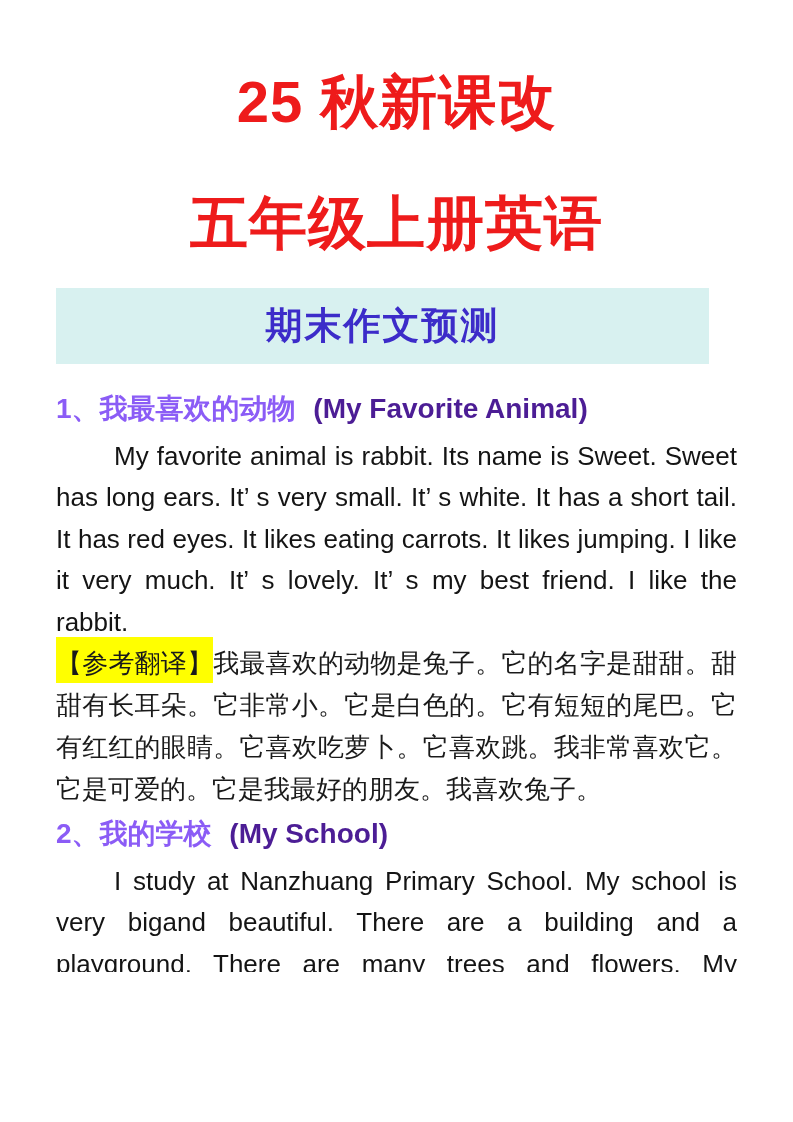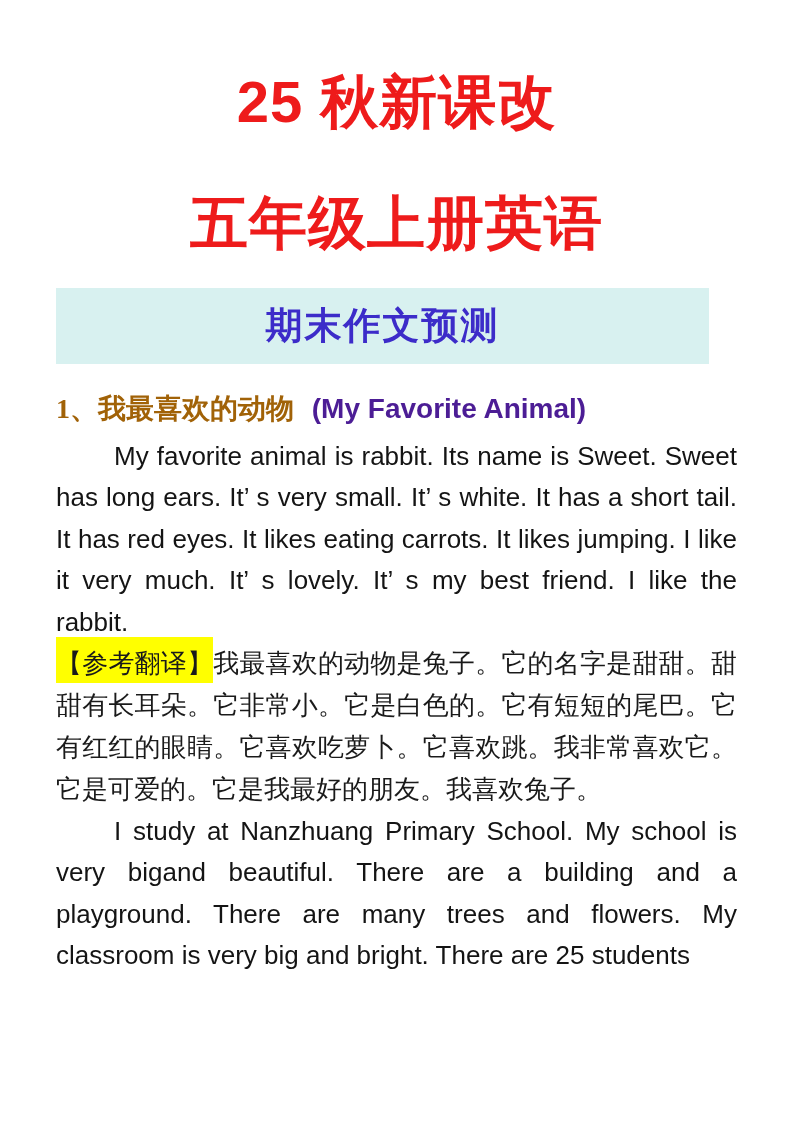--- a/index.html
+++ b/index.html
@@ -45,21 +45,21 @@
   .content {
     margin: 26px 56px 0 56px;
     color: #141414;
   }
   .section-heading {
     margin: 0 0 8px 0;
     font-size: 28px;
     font-weight: 800;
     line-height: 38px;
   }
-  .section-heading .zh { color: #a16207; font-family: Liberation Serif, serif; }
+  .section-heading .zh { color: #8b5cf6; }
   .section-heading .en { color: #4c1d95; margin-left: 10px; }
   .essay {
     margin: 0;
     font-size: 26px;
     font-weight: 400;
     line-height: 41.5px;
     text-align: justify;
     text-indent: 58px;
     color: #141414;
   }
@@ -97,17 +97,21 @@
       <span class="zh">1、我最喜欢的动物</span>
       <span class="en">(My Favorite Animal)</span>
     </h2>
 
     <p class="essay">My favorite animal is rabbit. Its name is Sweet. Sweet has long ears. It’ s very small. It’ s white. It has a short tail. It has red eyes. It likes eating carrots. It likes jumping. I like it very much. It’ s lovely. It’ s my best friend. I like the rabbit.</p>
 
     <p class="translation">
       <span class="highlight">【参考翻译】</span><span>我最喜欢的动物是兔子。它的名字是甜甜。甜甜有长耳朵。它非常小。它是白色的。它有短短的尾巴。它有红红的眼睛。它喜欢吃萝卜。它喜欢跳。我非常喜欢它。它是可爱的。它是我最好的朋友。我喜欢兔子。</span>
     </p>
 
+    <h2 class="section-heading second">
+      <span class="zh">2、我的学校</span>
+      <span class="en">(My School)</span>
+    </h2>
 
     <p class="essay">I study at Nanzhuang Primary School. My school is very bigand beautiful. There are a building and a playground. There are many trees and flowers. My classroom is very big and bright. There are 25 students</p>
 
   </div>
 </div>
 
 </body></html>

